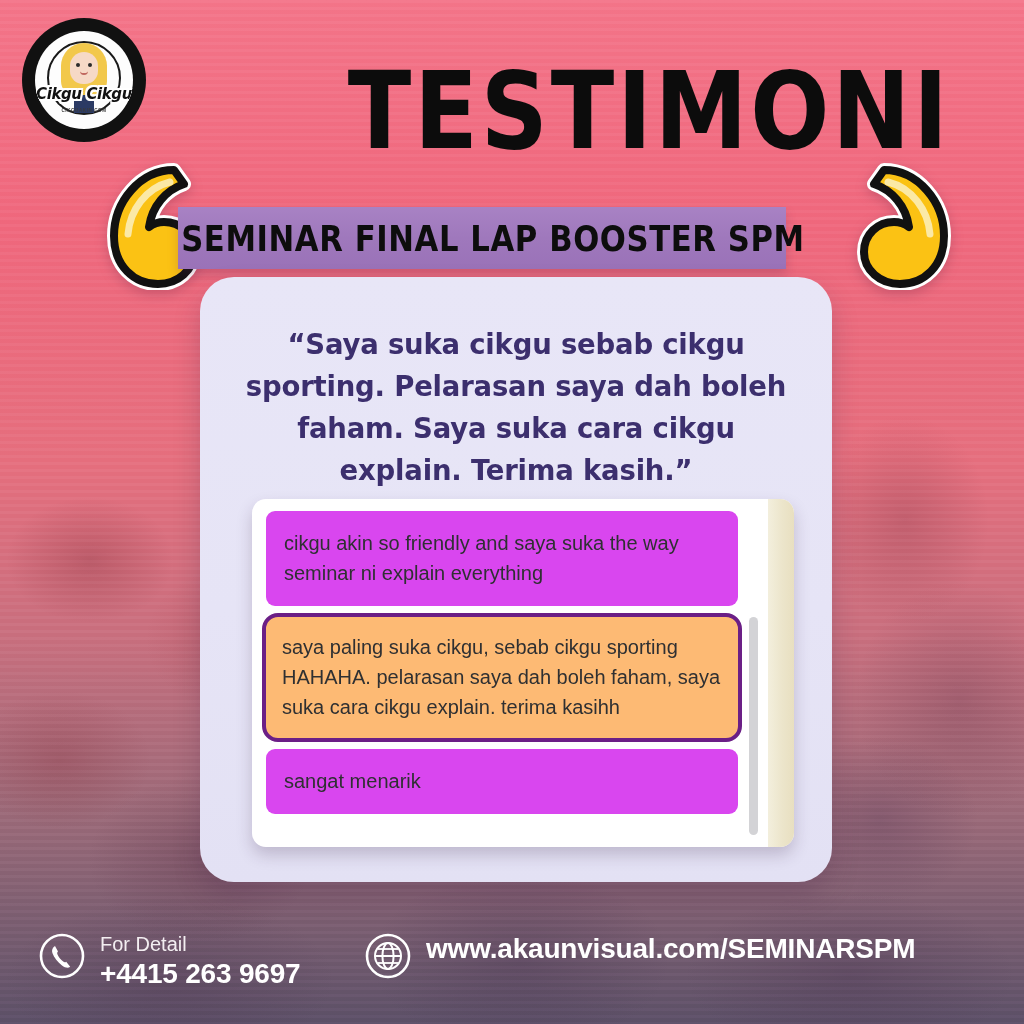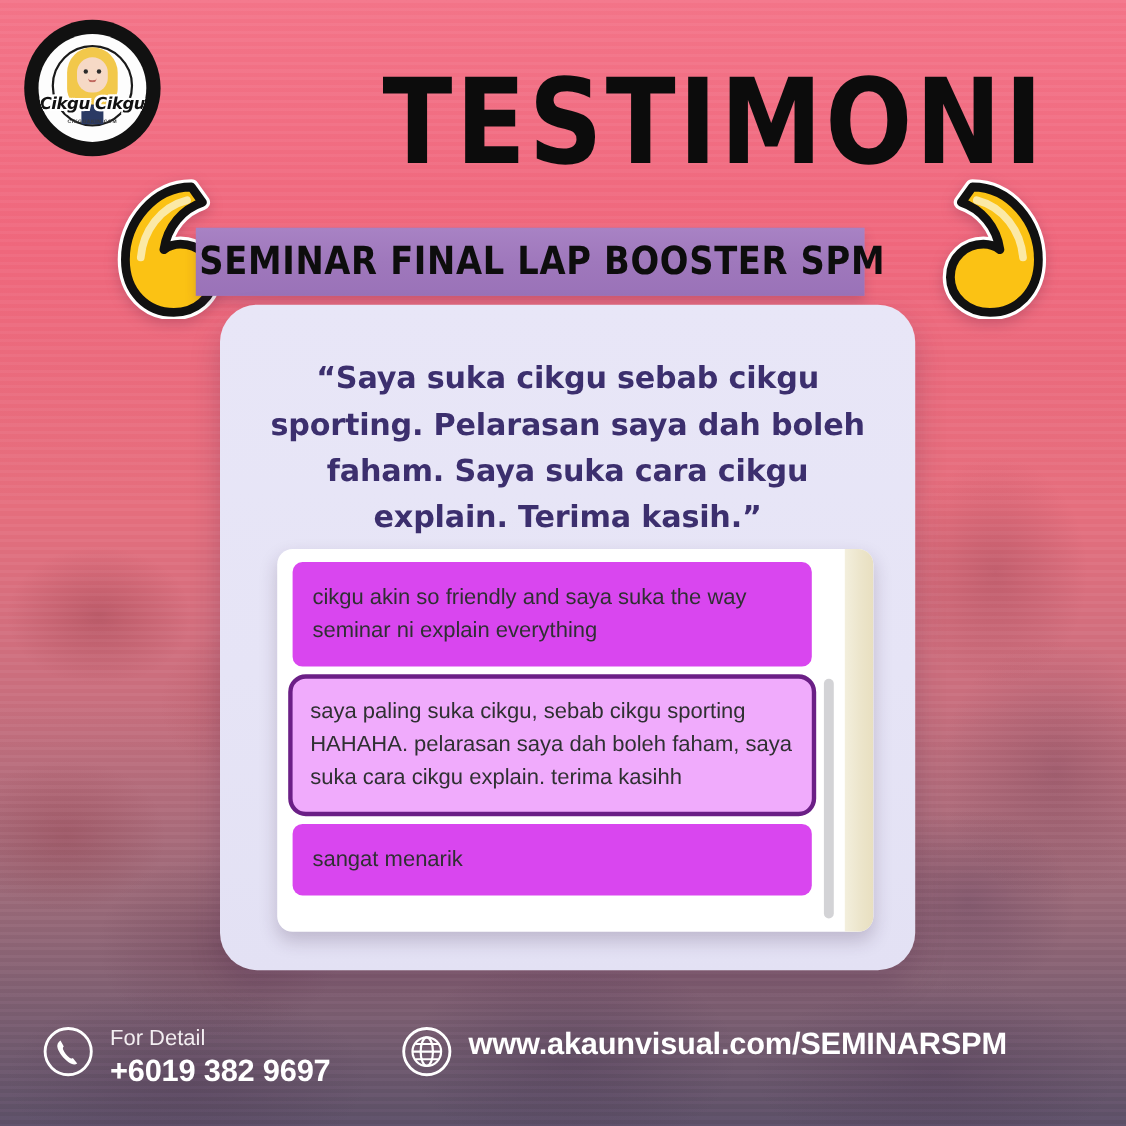--- a/index.html
+++ b/index.html
@@ -133,21 +133,21 @@
   .msg{
     background:#d946ef; border-radius:9px;
     padding:17px 18px 18px 18px; margin-bottom:7px;
     font-size:20px; line-height:30px; color:#2f3032;
     font-family:"Liberation Sans", sans-serif;
   }
   .msg.highlight{
     border:4px solid #6b1f86; border-radius:16px;
     padding:15px 16px 16px 16px;
     margin:0 0 7px -4px; width:calc(100% + 8px);
-    background:#f0abfc;
+    background:#fdba74;
   }
 
   
   #footer{ position:absolute; left:0; bottom:0; width:100%; height:110px; }
   .foot-item{ position:absolute; display:flex; align-items:flex-start; gap:14px; }
   #foot-phone{ left:38px; top:18px; }
   #foot-web{ left:364px; top:18px; }
   .foot-icon{ width:48px; height:48px; flex:0 0 48px; }
   .foot-icon svg{ width:48px; height:48px; display:block; }
   .foot-lines{ display:flex; flex-direction:column; justify-content:center; }
@@ -218,21 +218,21 @@
 
   <div class="foot-item" id="foot-phone">
     <div class="foot-icon">
       <svg viewBox="0 0 48 48">
         <circle cx="24" cy="24" r="21" fill="none" stroke="#fff" stroke-width="2.6"></circle>
         <path d="M17 14 c-2.4 1.6 -3.6 4.2 -2.6 7 c1.6 4.6 5.4 9.4 9.6 12.4 c3 2.2 6 3 8.2 1.4 l-4 -5 c-1 .8 -2 .6 -3 -.2 c-2.4 -1.8 -4.8 -4.8 -5.8 -7.4 c-.4 -1.2 -.2 -2.2 .6 -2.8 Z" fill="#fff"></path>
       </svg>
     </div>
     <div class="foot-lines">
       <div class="foot-top">For Detail</div>
-      <div class="foot-main">+6019 382 9697</div>
+      <div class="foot-main">+4415 263 9697</div>
     </div>
   </div>
 
   <div class="foot-item" id="foot-web">
     <div class="foot-icon">
       <svg viewBox="0 0 48 48">
         <circle cx="24" cy="24" r="21" fill="none" stroke="#fff" stroke-width="2.6"></circle>
         <circle cx="24" cy="24" r="13" fill="none" stroke="#fff" stroke-width="2"></circle>
         <ellipse cx="24" cy="24" rx="5.6" ry="13" fill="none" stroke="#fff" stroke-width="2"></ellipse>
         <line x1="11" y1="24" x2="37" y2="24" stroke="#fff" stroke-width="2"></line>

